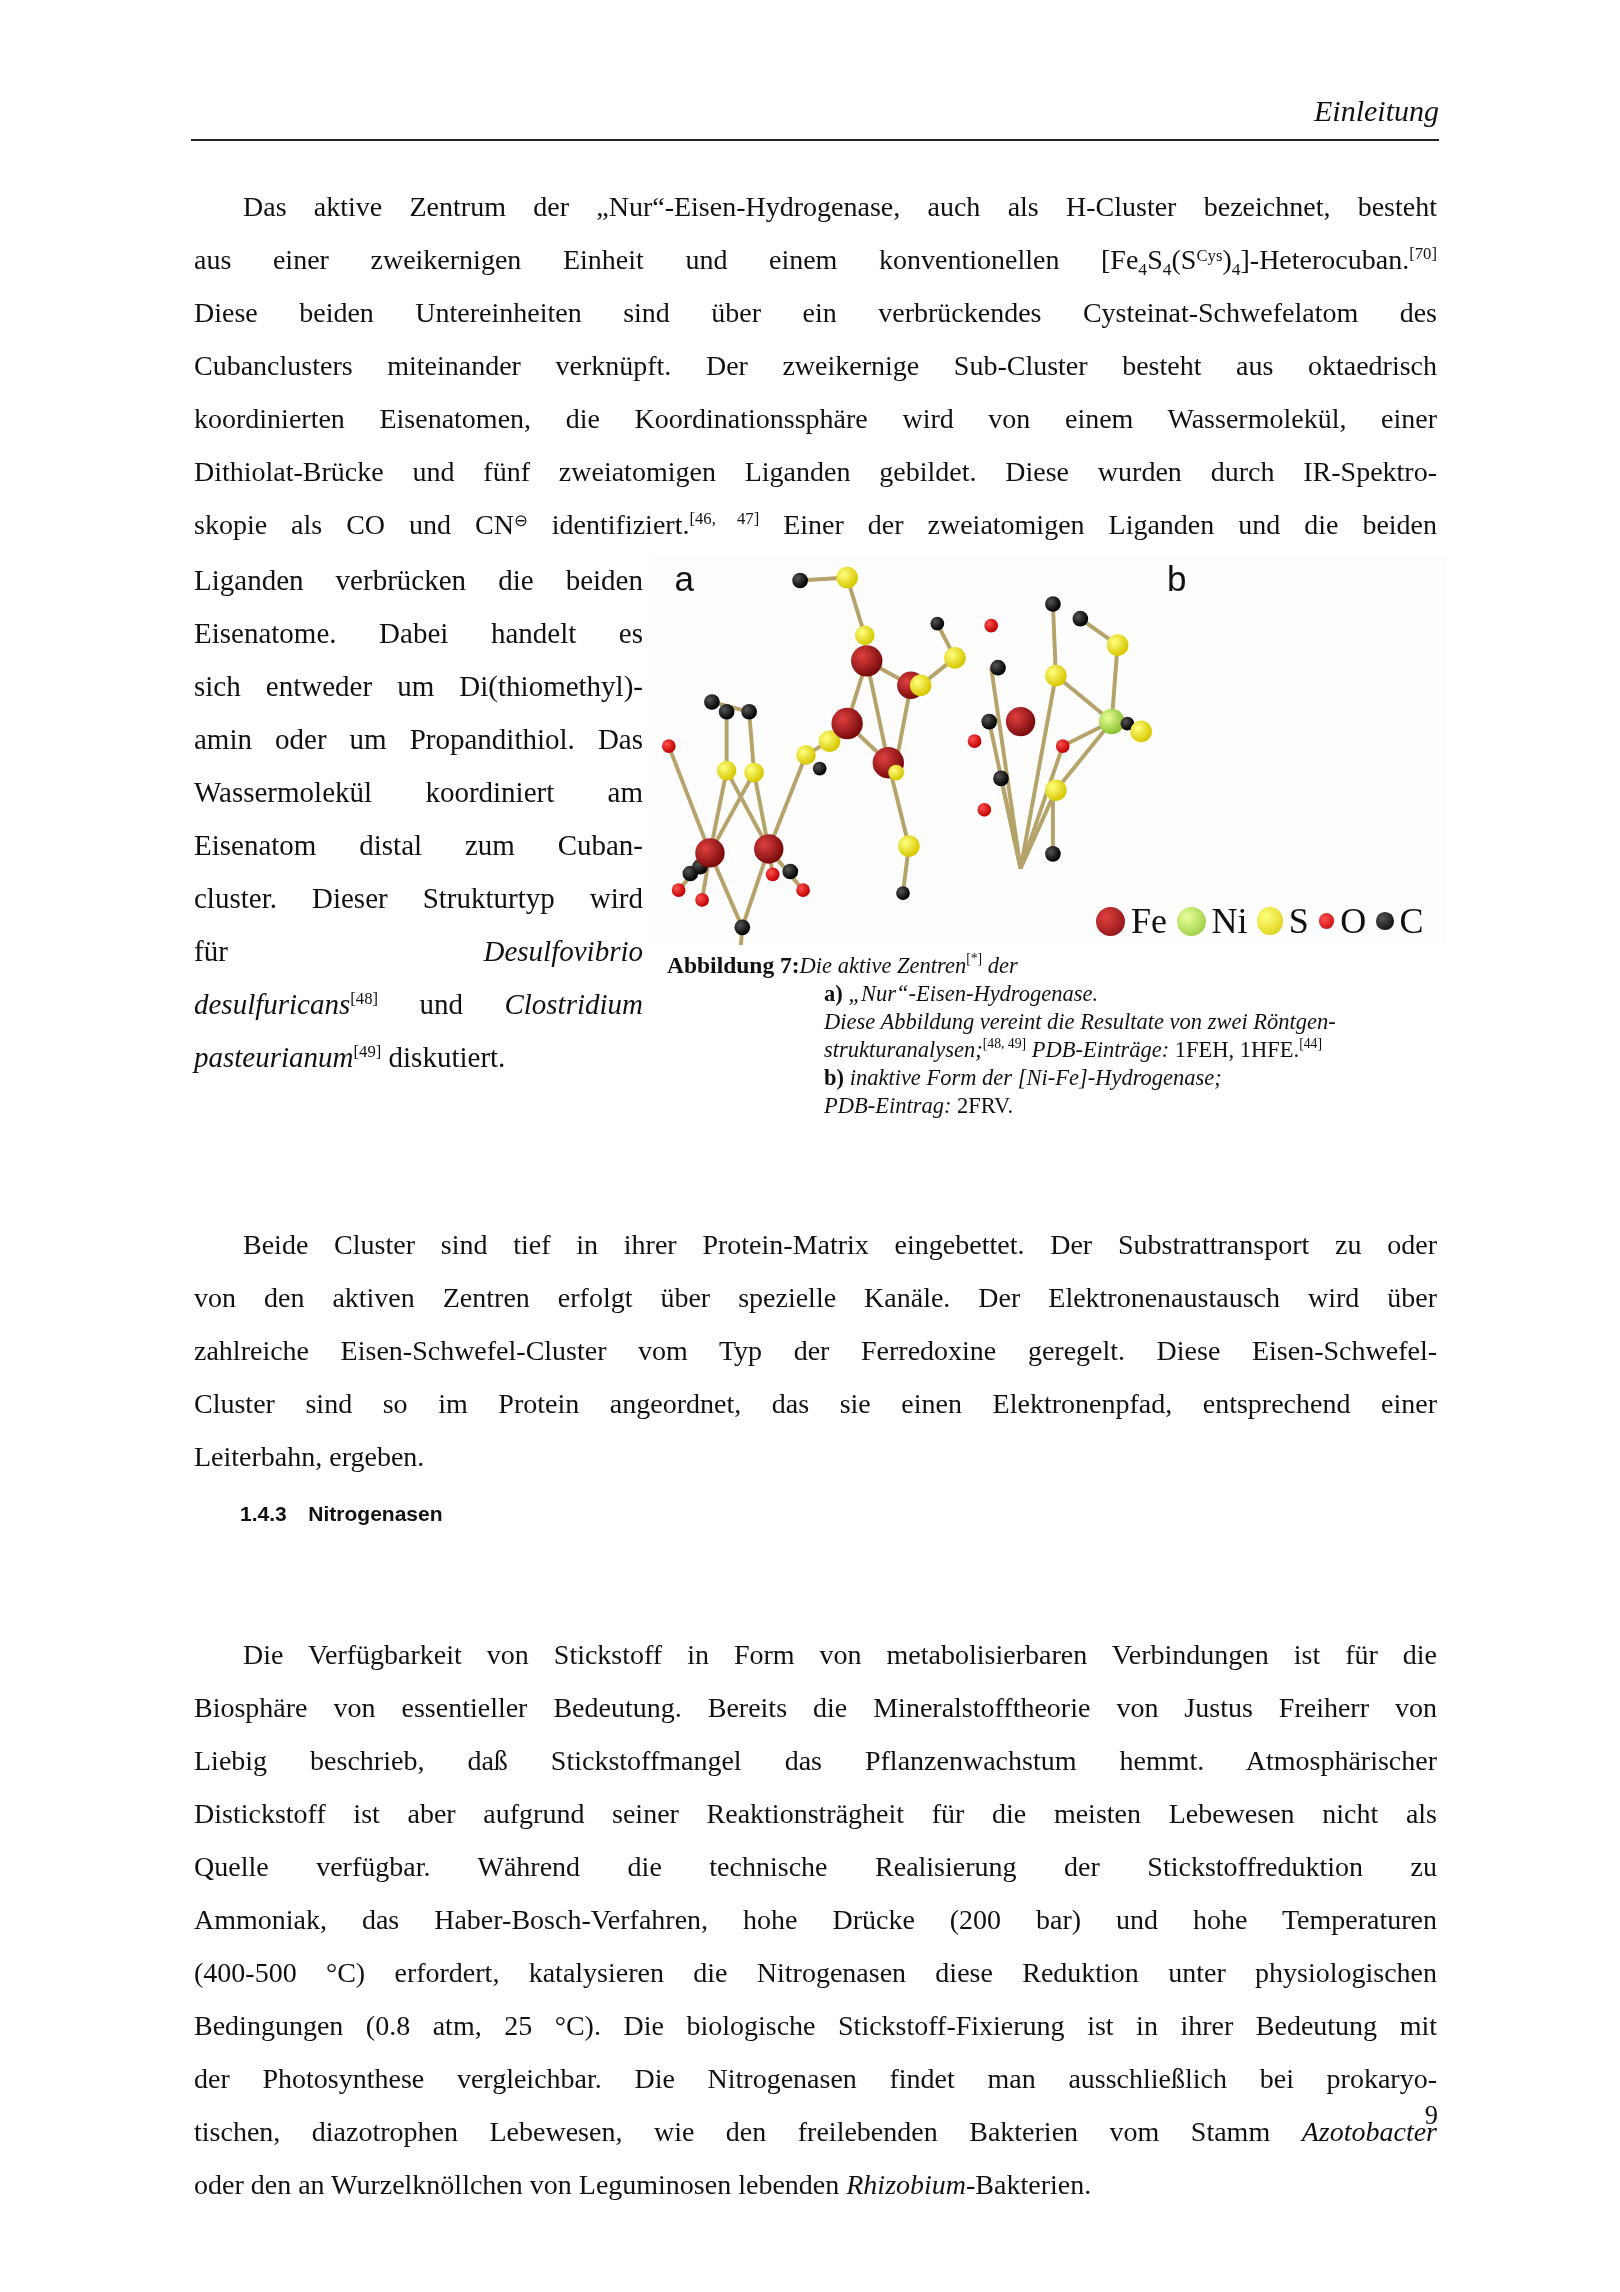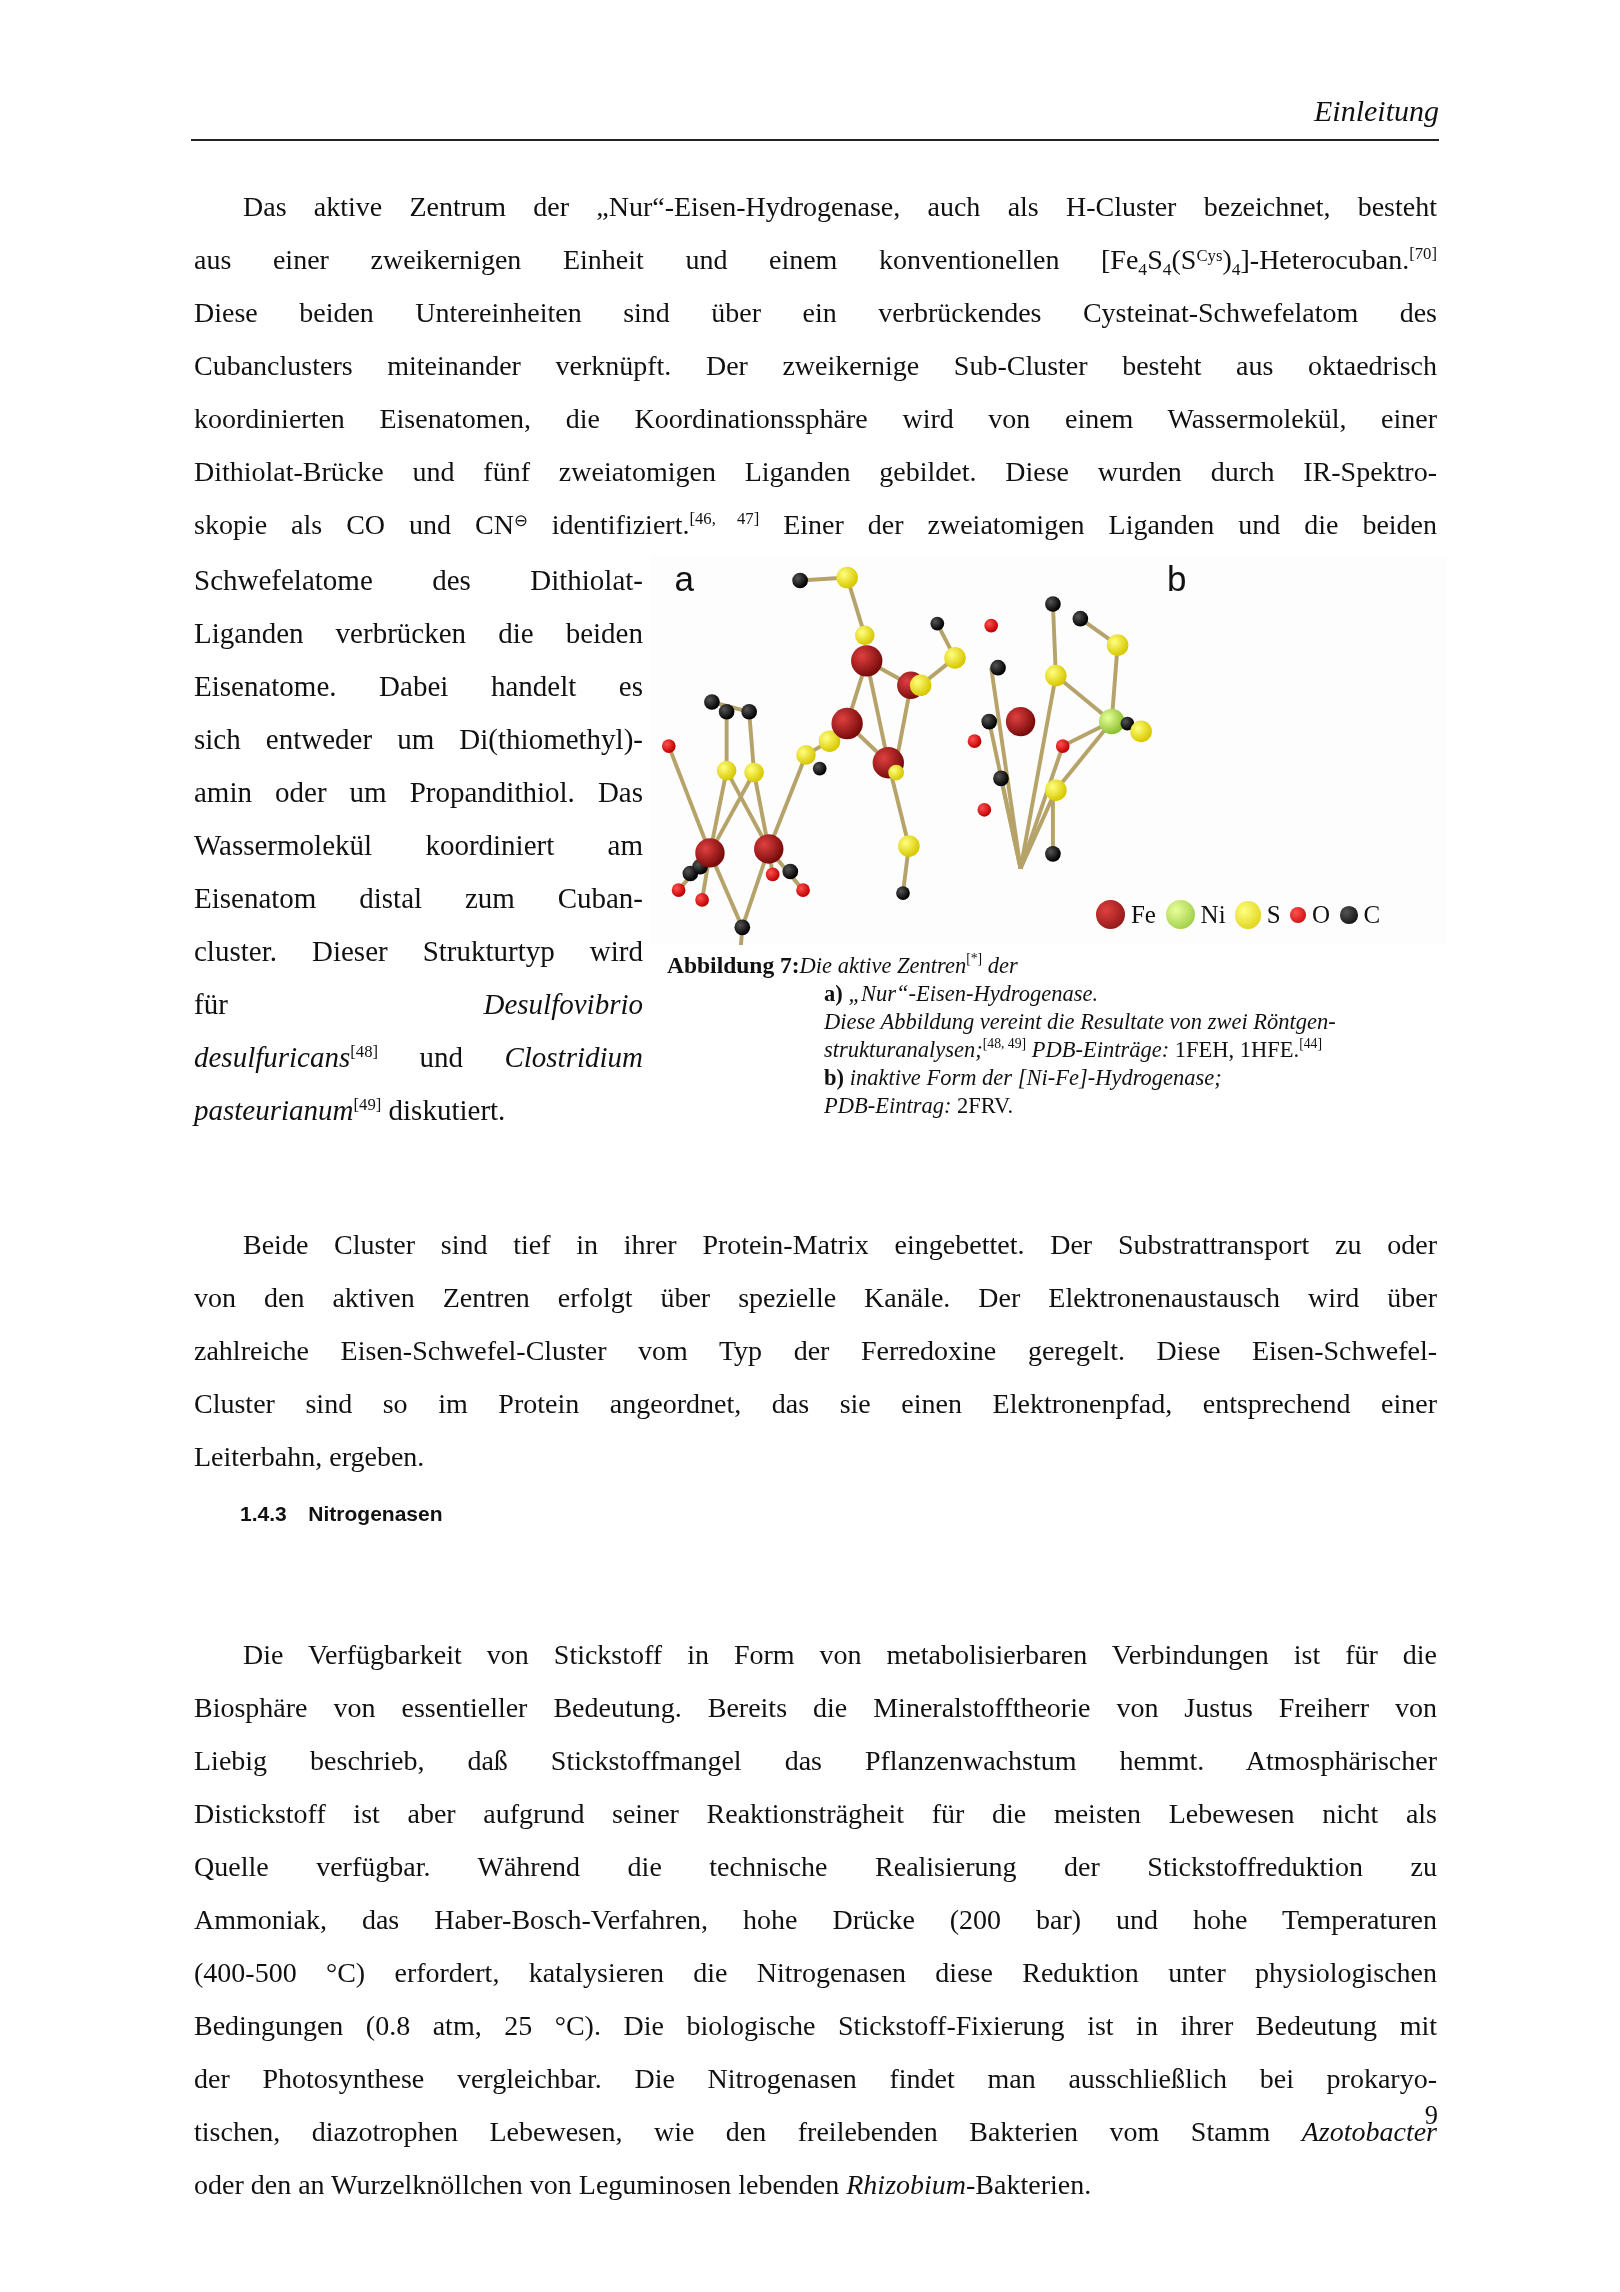--- a/index.html
+++ b/index.html
@@ -18,21 +18,21 @@
   .left-col .line { display:block; text-align:justify; text-align-last:justify; white-space:nowrap; height:53px; }
   .left-col .line.last { text-align-last:left; }
   .figure { position:absolute; left:651px; top:555px; width:796px; height:390px; background:#fdfdfd; }
   .fig-label { position:absolute; font-family:"Liberation Sans", sans-serif; font-size:35px; }
   .caption { position:absolute; left:655px; top:951px; width:794px; font-size:22.5px; line-height:28px; }
   .caption .cap-line { display:block; white-space:nowrap;margin-left:12px; }
   .caption .sub-indent { padding-left:157px; }
   .section-head { position:absolute; left:240px; top:1502px; font-family:"Liberation Sans", sans-serif; font-weight:bold; font-size:21px; }
   .section-head .num { margin-right:21.6px; }
   .page-num { position:absolute; right:182px; top:2100px; font-size:26.5px; }
-  .legend { position:absolute; left:1096px; top:900px; display:flex; align-items:flex-end; font-size:25px; }
+  .legend { position:absolute; left:1096px; top:900px; display:flex; align-items:flex-end; font-size:36px; }
   .legend .item { display:flex; align-items:center; margin-right:9.8px; }
   .legend .ball { border-radius:50%; display:inline-block; margin-right:5.9px; }
 </style>
 </head>
 <body>
 
 <div class="header">
   <span class="header-title">Einleitung</span>
 </div>
 
@@ -40,21 +40,20 @@
   <span class="line indent">Das aktive Zentrum der „Nur“-Eisen-Hydrogenase, auch als H-Cluster bezeichnet, besteht</span>
   <span class="line"><span>aus einer zweikernigen Einheit und einem konventionellen [Fe</span><sub>4</sub><span>S</span><sub>4</sub><span>(S</span><sup style="top:-3.9px">Cys</sup><span>)</span><sub>4</sub><span>]-Heterocuban.</span><sup>[70]</sup></span>
   <span class="line">Diese beiden Untereinheiten sind über ein verbrückendes Cysteinat-Schwefelatom des</span>
   <span class="line">Cubanclusters miteinander verknüpft. Der zweikernige Sub-Cluster besteht aus oktaedrisch</span>
   <span class="line">koordinierten Eisenatomen, die Koordinationssphäre wird von einem Wassermolekül, einer</span>
   <span class="line">Dithiolat-Brücke und fünf zweiatomigen Liganden gebildet. Diese wurden durch IR-Spektro-</span>
   <span class="line"><span>skopie als CO und CN</span><sup style="top:-3.9px">⊖</sup><span> identifiziert.</span><sup>[46, 47]</sup><span> Einer der zweiatomigen Liganden und die beiden</span></span>
 </div>
 
 <div class="left-col">
-  <span class="line">Schwefelatome des Dithiolat-</span>
   <span class="line">Liganden verbrücken die beiden</span>
   <span class="line">Eisenatome. Dabei handelt es</span>
   <span class="line">sich entweder um Di(thiomethyl)-</span>
   <span class="line">amin oder um Propandithiol. Das</span>
   <span class="line">Wassermolekül koordiniert am</span>
   <span class="line">Eisenatom distal zum Cuban-</span>
   <span class="line">cluster. Dieser Strukturtyp wird</span>
   <span class="line"><span>für</span> <span class="ital">Desulfovibrio</span></span>
   <span class="line"><span class="ital">desulfuricans</span><sup>[48]</sup><span> und </span><span class="ital">Clostridium</span></span>
   <span class="line last"><span class="ital">pasteurianum</span><sup>[49]</sup><span> diskutiert.</span></span>

